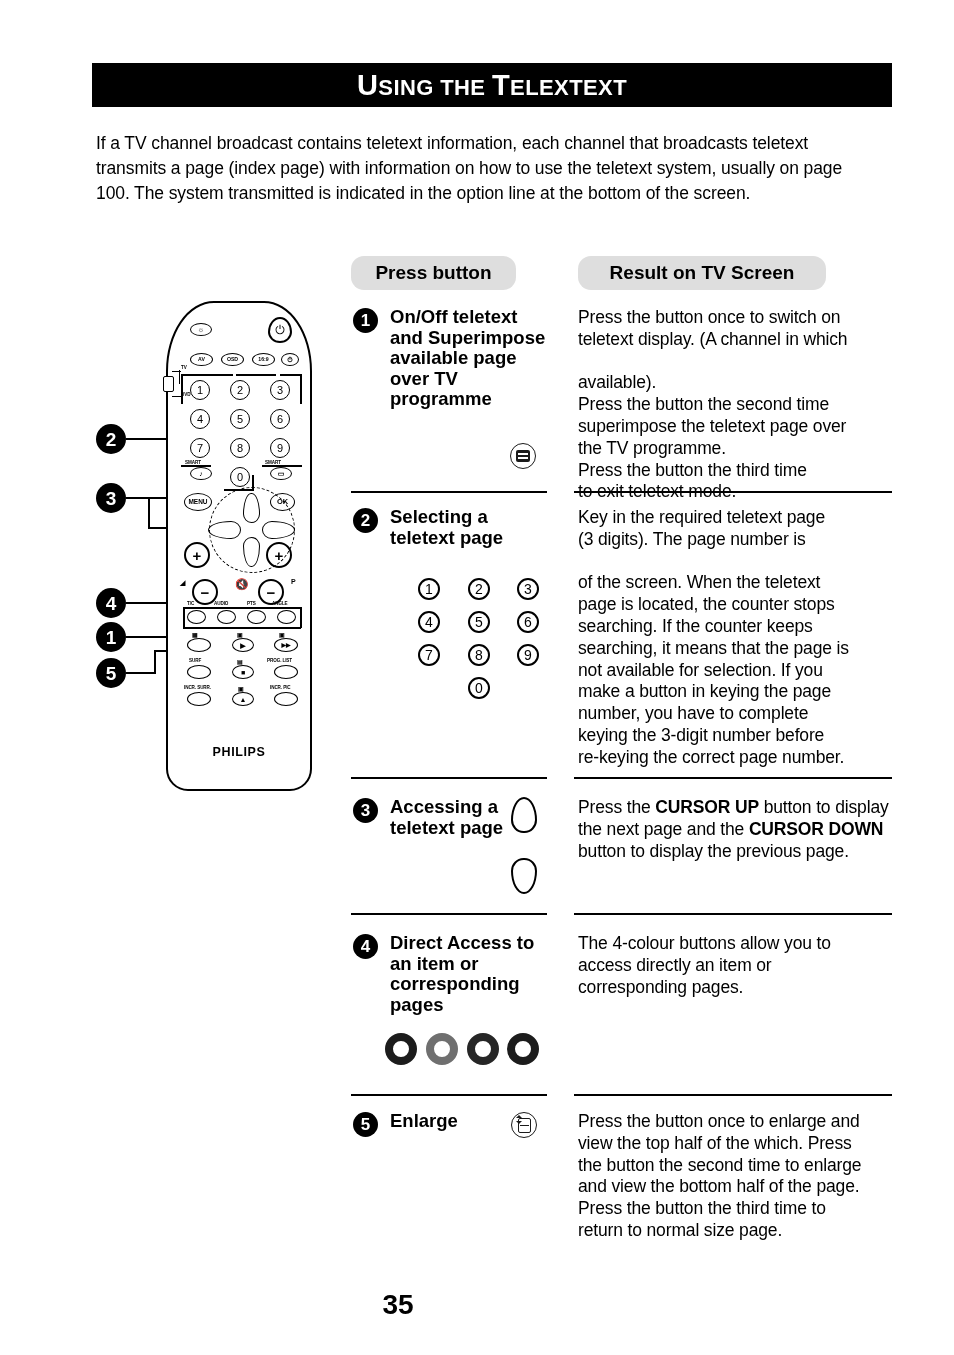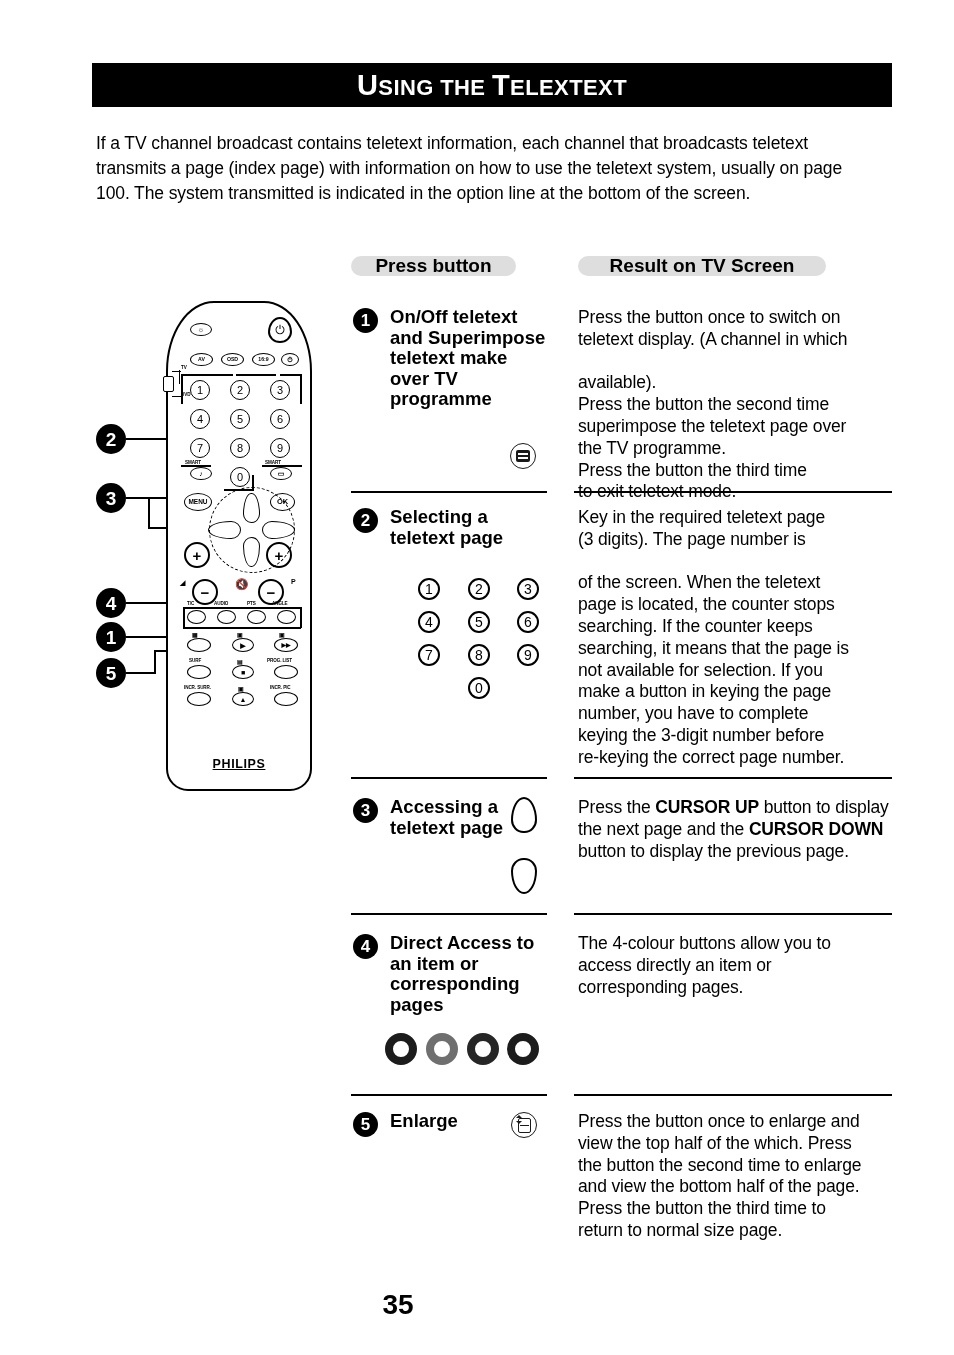--- a/index.html
+++ b/index.html
@@ -46,21 +46,21 @@
     font-size: 17.5px;
     line-height: 25px;
     letter-spacing: -0.1px;
   }
 
   
   .col-head {
     position: absolute;
     background: #dedede;
     border-radius: 13px;
-    height: 20px;
+    height: 34px;
     display: flex;
     align-items: center;
     justify-content: center;
     font-weight: bold;
     font-size: 19px;
     padding: 0 14px;
     box-sizing: border-box;
   }
   #head-press  { left: 351px; top: 256px; width: 165px; }
   #head-result { left: 578px; top: 256px; width: 248px; }
@@ -312,21 +312,21 @@
 </div>
 
 <div class="intro">If a TV channel broadcast contains teletext information, each channel that broadcasts teletext transmits a page (index page) with information on how to use the teletext system, usually on page 100. The system transmitted is indicated in the option line at the bottom of the screen.</div>
 
 <div class="col-head" id="head-press">Press button</div>
 <div class="col-head" id="head-result">Result on TV Screen</div>
 
 <div class="tbl">
 
   <div class="badge" style="left:353px; top:308px;">1</div>
-  <div class="step-title" style="left:390px; top:307px;">On/Off teletext and Superimpose teletext make over TV programme</div>
+  <div class="step-title" style="left:390px; top:307px;">On/Off teletext and Superimpose available page over TV programme</div>
   <div class="tt-icon" style="left:510px; top:443px;">
       <span class="inner"></span>
     </div>
   <div class="result-text" style="top:307px;">
     <span>Press the button once to switch on</span><br>
     <span>teletext display.  (A channel in which</span><br>
     <br>
     <span>available).</span><br>
     <span>Press the button the second time</span><br>
     <span>superimpose the teletext page over</span><br>
@@ -544,16 +544,16 @@
 
   <div class="rlabel" style="left:32px;  top:388px;">INCR. SURR.</div>
   <div class="rlabel" style="left:86px;  top:388px; font-size:6px;">▣</div>
   <div class="rlabel" style="left:118px; top:388px;">INCR. PIC</div>
   <div class="rbtn oval" style="left:35px;  top:395px; width:24px; height:14px;"></div>
   <div class="rbtn oval" style="left:80px;  top:395px; width:22px; height:14px;">
       <span style="font-size:7px;">▲</span>
     </div>
   <div class="rbtn oval" style="left:122px; top:395px; width:24px; height:14px;"></div>
 
-  <div class="philips" style="left:14px; top:460px;text-decoration:underline;">PHILIPS</div>
+  <div class="philips" style="left:14px; top:448px;">PHILIPS</div>
 </div>
 
 <div class="page-no">35</div>
 
 </body></html>

